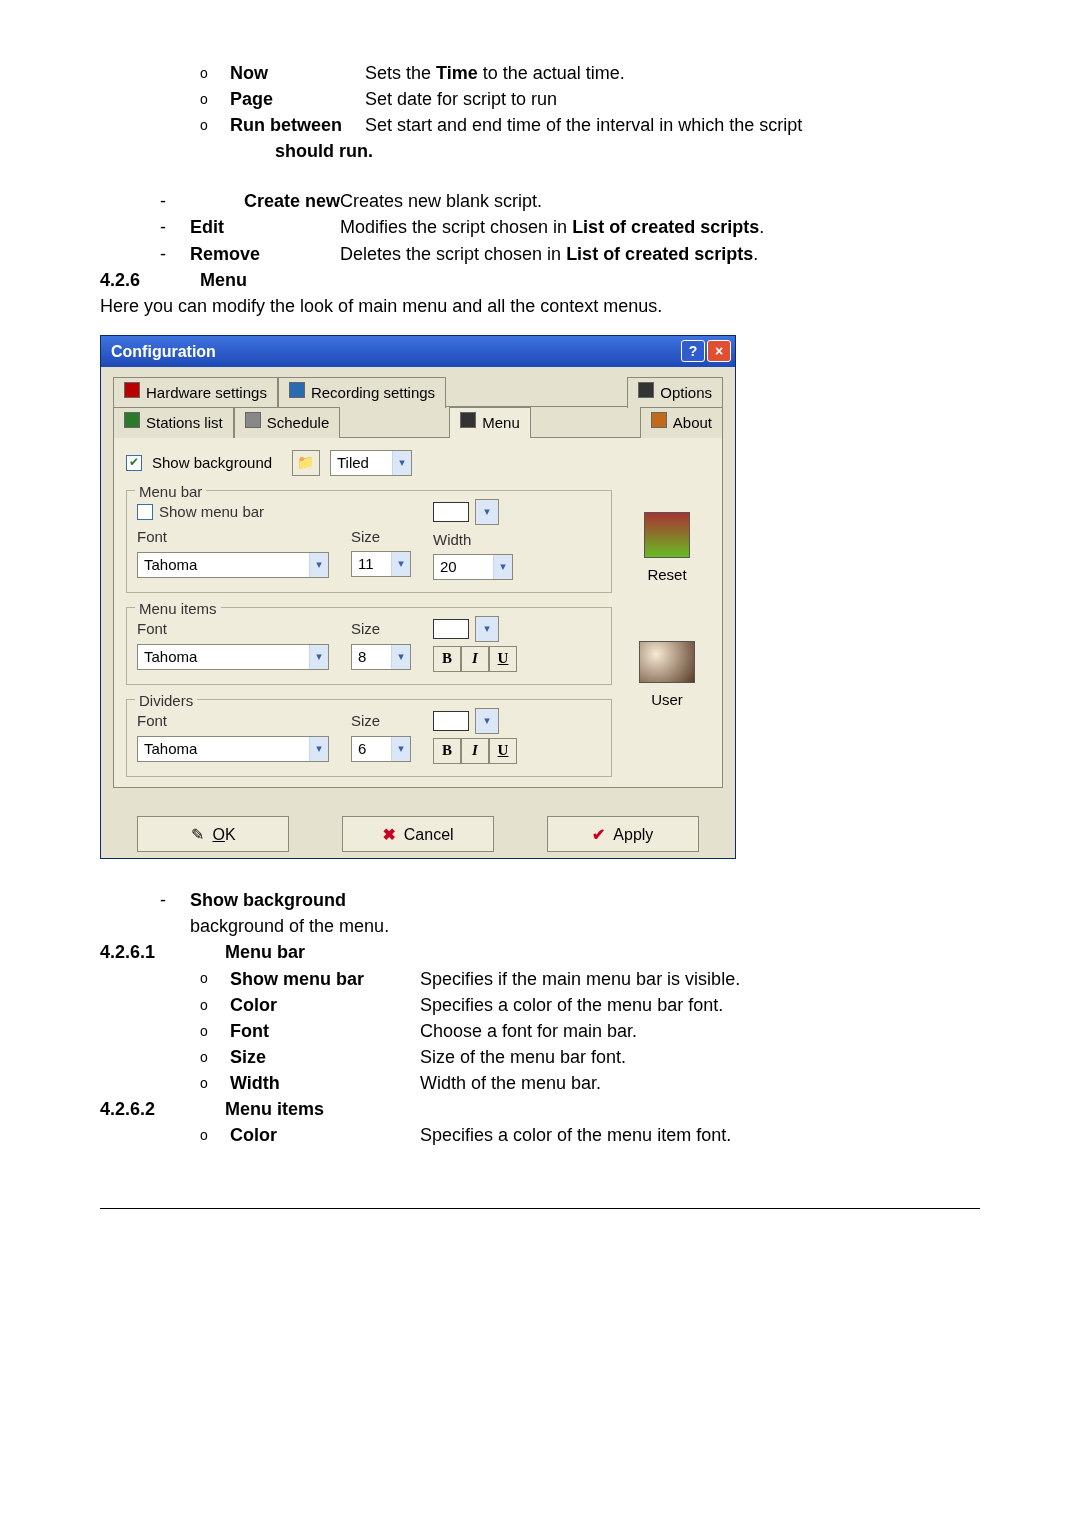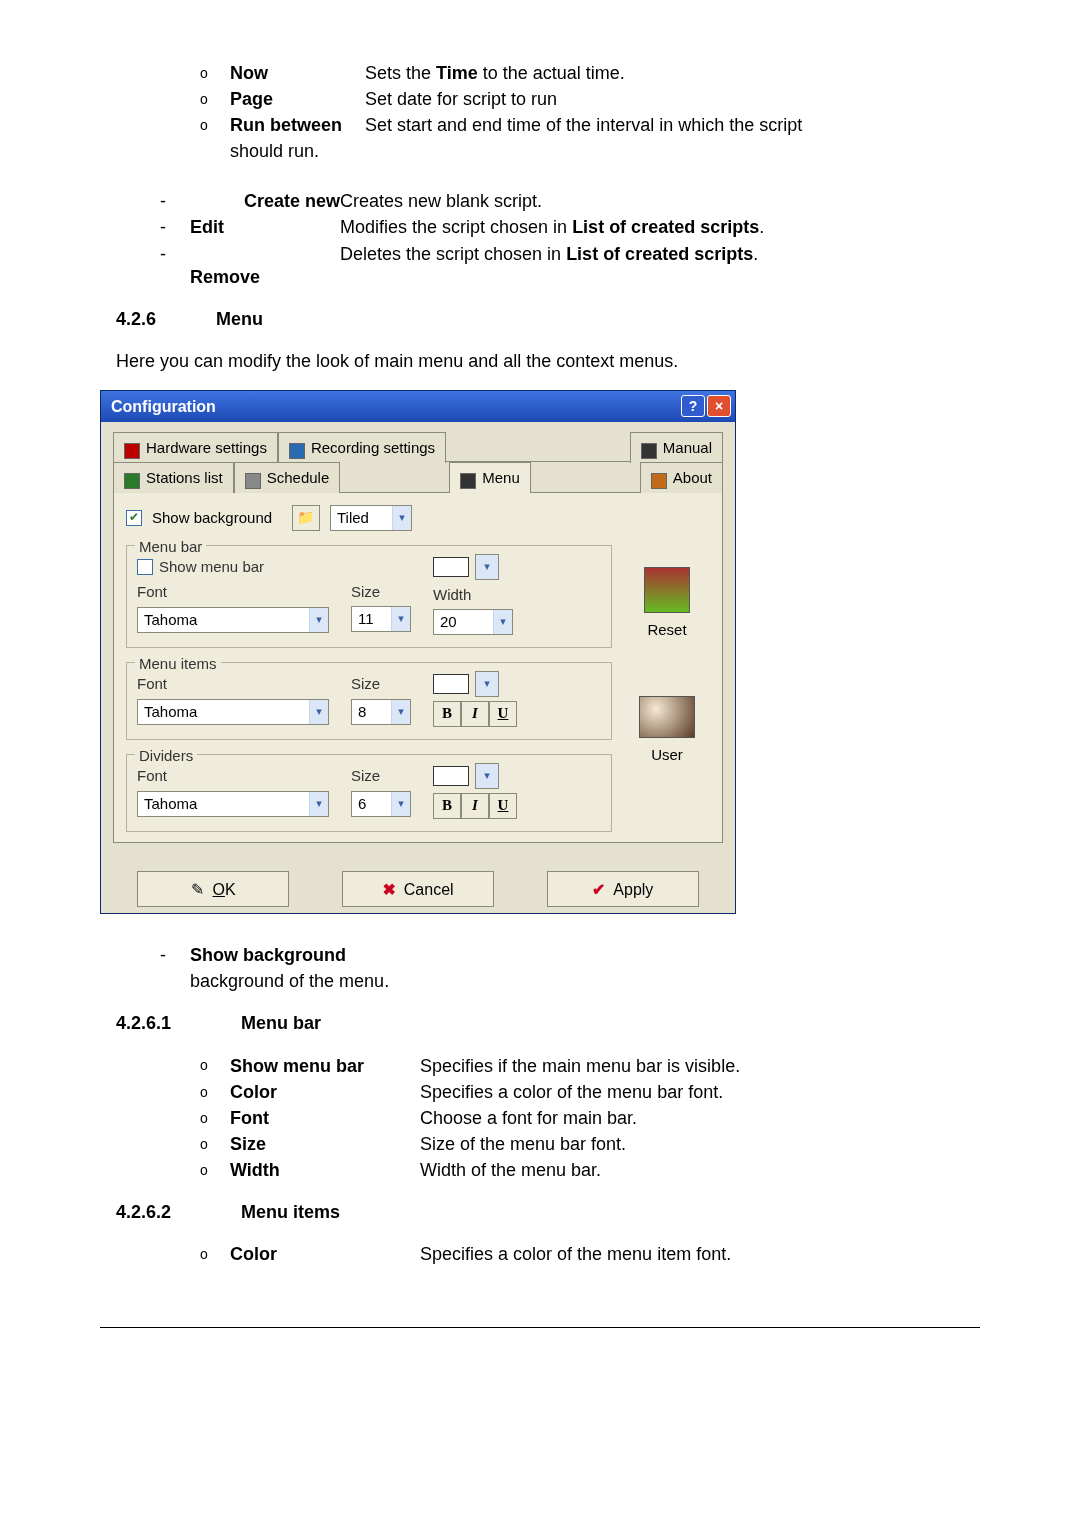--- a/index.html
+++ b/index.html
@@ -1,17 +1,17 @@
 <!DOCTYPE html>
 <html><head>
 <meta charset="utf-8">
 <style>
 html,body{margin:0;padding:0;background:#fff;font-family:Arial,Helvetica,sans-serif;color:#000;}
 .page{width:1080px;margin:0 auto;padding:60px 100px 40px 100px;box-sizing:border-box;font-size:18px;line-height:1.45;}
-.page p{margin:16px;}
+.page p{margin:0;}
 .indent1{padding-left:100px;}
 .indent2{padding-left:60px;}
 .row{display:flex;margin:0;}
 .bullet-dash{width:30px;flex:none;}
 .bullet-o{width:30px;flex:none;font-size:14px;display:flex;align-items:center;}
 .term{width:135px;flex:none;font-weight:bold;}
 .term-wide{width:190px;flex:none;font-weight:bold;}
 .desc{flex:1;}
 .section-num{display:inline-block;width:95px;font-weight:bold;}
 .section-title{font-weight:bold;}
@@ -21,21 +21,21 @@
 .footer{display:flex;justify-content:space-between;font-size:18px;}
 
 
 .dialog{width:634px;margin:16px 0 28px 0;border:1px solid #0a2a6b;background:#e5e1cf;font-family:Tahoma,Arial,sans-serif;color:#000;}
 .titlebar{background:linear-gradient(#3f73e0,#1d49b5);color:#fff;padding:4px 4px 4px 10px;display:flex;align-items:center;font-weight:bold;font-size:16px;}
 .titlebar .tb-spacer{flex:1;}
 .titlebar .tb-btn{width:22px;height:20px;margin-left:2px;border:1px solid #fff;border-radius:3px;display:flex;align-items:center;justify-content:center;font-weight:bold;font-size:14px;}
 .tb-help{background:#2f5dd0;color:#fff;}
 .tb-close{background:#e05030;color:#fff;}
 .dlg-body{padding:10px 12px 14px 12px;background:#e5e1cf;font-size:15px;}
-.tab{background:#e5e1cf;border:1px solid #8a8a7a;border-bottom:none;padding:4px 10px;margin-right:0;display:flex;align-items:flex-end;gap:6px;font-size:15px;}
+.tab{background:#e5e1cf;border:1px solid #8a8a7a;border-bottom:none;padding:4px 10px;margin-right:0;display:flex;align-items:flex-start;gap:6px;font-size:15px;}
 .tab.first-row{margin-bottom:-1px;}
 .tab.active{background:#efecdc;position:relative;z-index:2;}
 .tabrow{display:flex;width:100%;}
 .tabrow .tab{flex:0 0 auto;}
 .tabpad{flex:1;border-bottom:1px solid #8a8a7a;}
 .panel{border:1px solid #8a8a7a;border-top:none;background:#efecdc;padding:12px 12px 10px 12px;}
 .panel-line1{display:flex;align-items:center;gap:10px;}
 .chk{width:14px;height:14px;border:1px solid #3a6ea5;background:#fff;display:inline-flex;align-items:center;justify-content:center;font-size:12px;color:#2a7a2a;flex:none;}
 .textbox{background:#fff;border:1px solid #8a8a7a;height:24px;padding:0 6px;display:flex;align-items:center;font-size:15px;flex:1;min-width:0;}
 .folder-btn{width:26px;height:24px;border:1px solid #8a8a7a;background:#efecdc;display:flex;align-items:center;justify-content:center;font-size:14px;flex:none;}
@@ -86,40 +86,40 @@
         <span class="term">Page</span>
         <span class="desc">Set date for script to run</span>
       </div>
       <div class="row">
         <span class="bullet-o">o</span>
         <span class="term">Run between</span>
         <span class="desc">Set start and end time of the interval in which the script</span>
       </div>
       <div class="row">
         <span class="bullet-o"></span>
-        <span style="font-weight:normal;">should run.</span>
+        <span style="font-weight:bold;margin-left:45px;">should run.</span>
       </div>
     </div>
 
   <div class="spacer-md"></div>
 
   <div class="indent2" id="mid-list">
       <div class="row">
       <span class="bullet-dash">-</span>
       <span class="term" style="width:150px;text-align:right;">Create new</span>
       <span class="desc">Creates new blank script.</span>
     </div>
       <div class="row">
       <span class="bullet-dash">-</span>
       <span class="term" style="width:150px;">Edit</span>
       <span class="desc">Modifies the script chosen in <b>List of created scripts</b>.</span>
     </div>
       <div class="row">
       <span class="bullet-dash">-</span>
-      <span class="term" style="width:150px;margin-top:23px;">Remove</span>
+      <span class="term" style="width:150px;">Remove</span>
       <span class="desc">Deletes the script chosen in <b>List of created scripts</b>.</span>
     </div>
     </div>
 
   <p class="heading-row">
     <span class="section-num">4.2.6</span>
     <span class="section-title">Menu</span>
   </p>
   <p>Here you can modify the look of main menu and all the context menus.</p>
 
@@ -137,21 +137,21 @@
             <span class="tab-icon ti-red"></span>
             <span>Hardware settings</span>
           </div>
         <div class="tab first-row">
             <span class="tab-icon ti-blue"></span>
             <span>Recording settings</span>
           </div>
         <div class="tabpad"></div>
         <div class="tab first-row">
             <span class="tab-icon ti-dark"></span>
-            <span>Manual</span>
+            <span>Options</span>
           </div>
       </div>
 
       <div class="tabrow">
         <div class="tab">
             <span class="tab-icon ti-green"></span>
             <span>Stations list</span>
           </div>
         <div class="tab">
             <span class="tab-icon ti-gray"></span>

